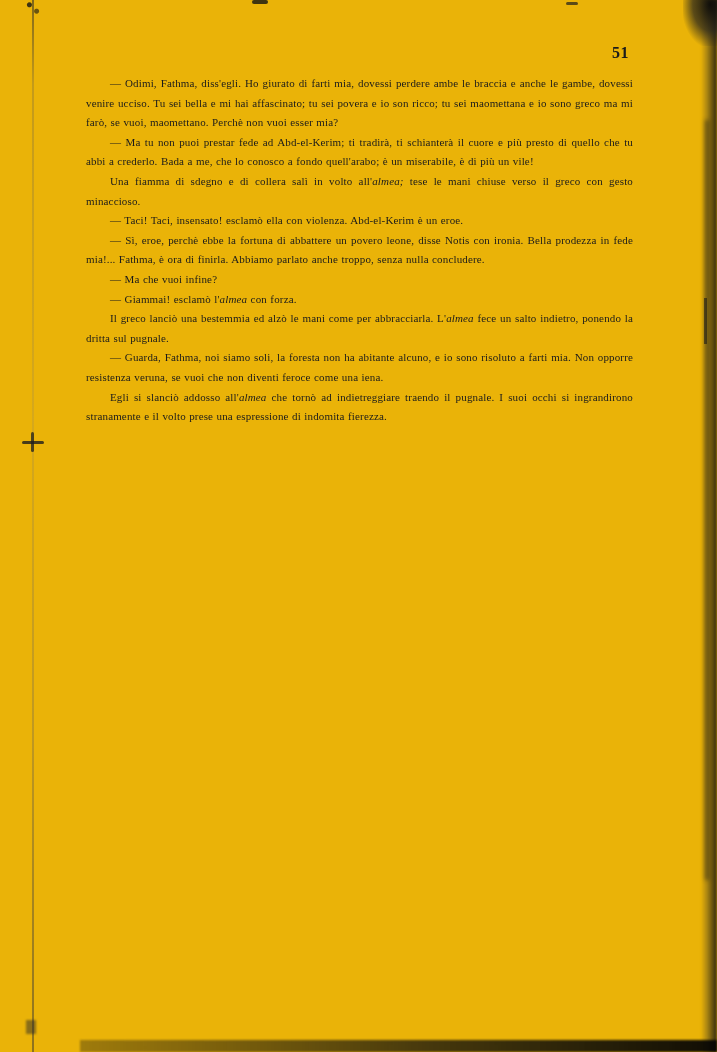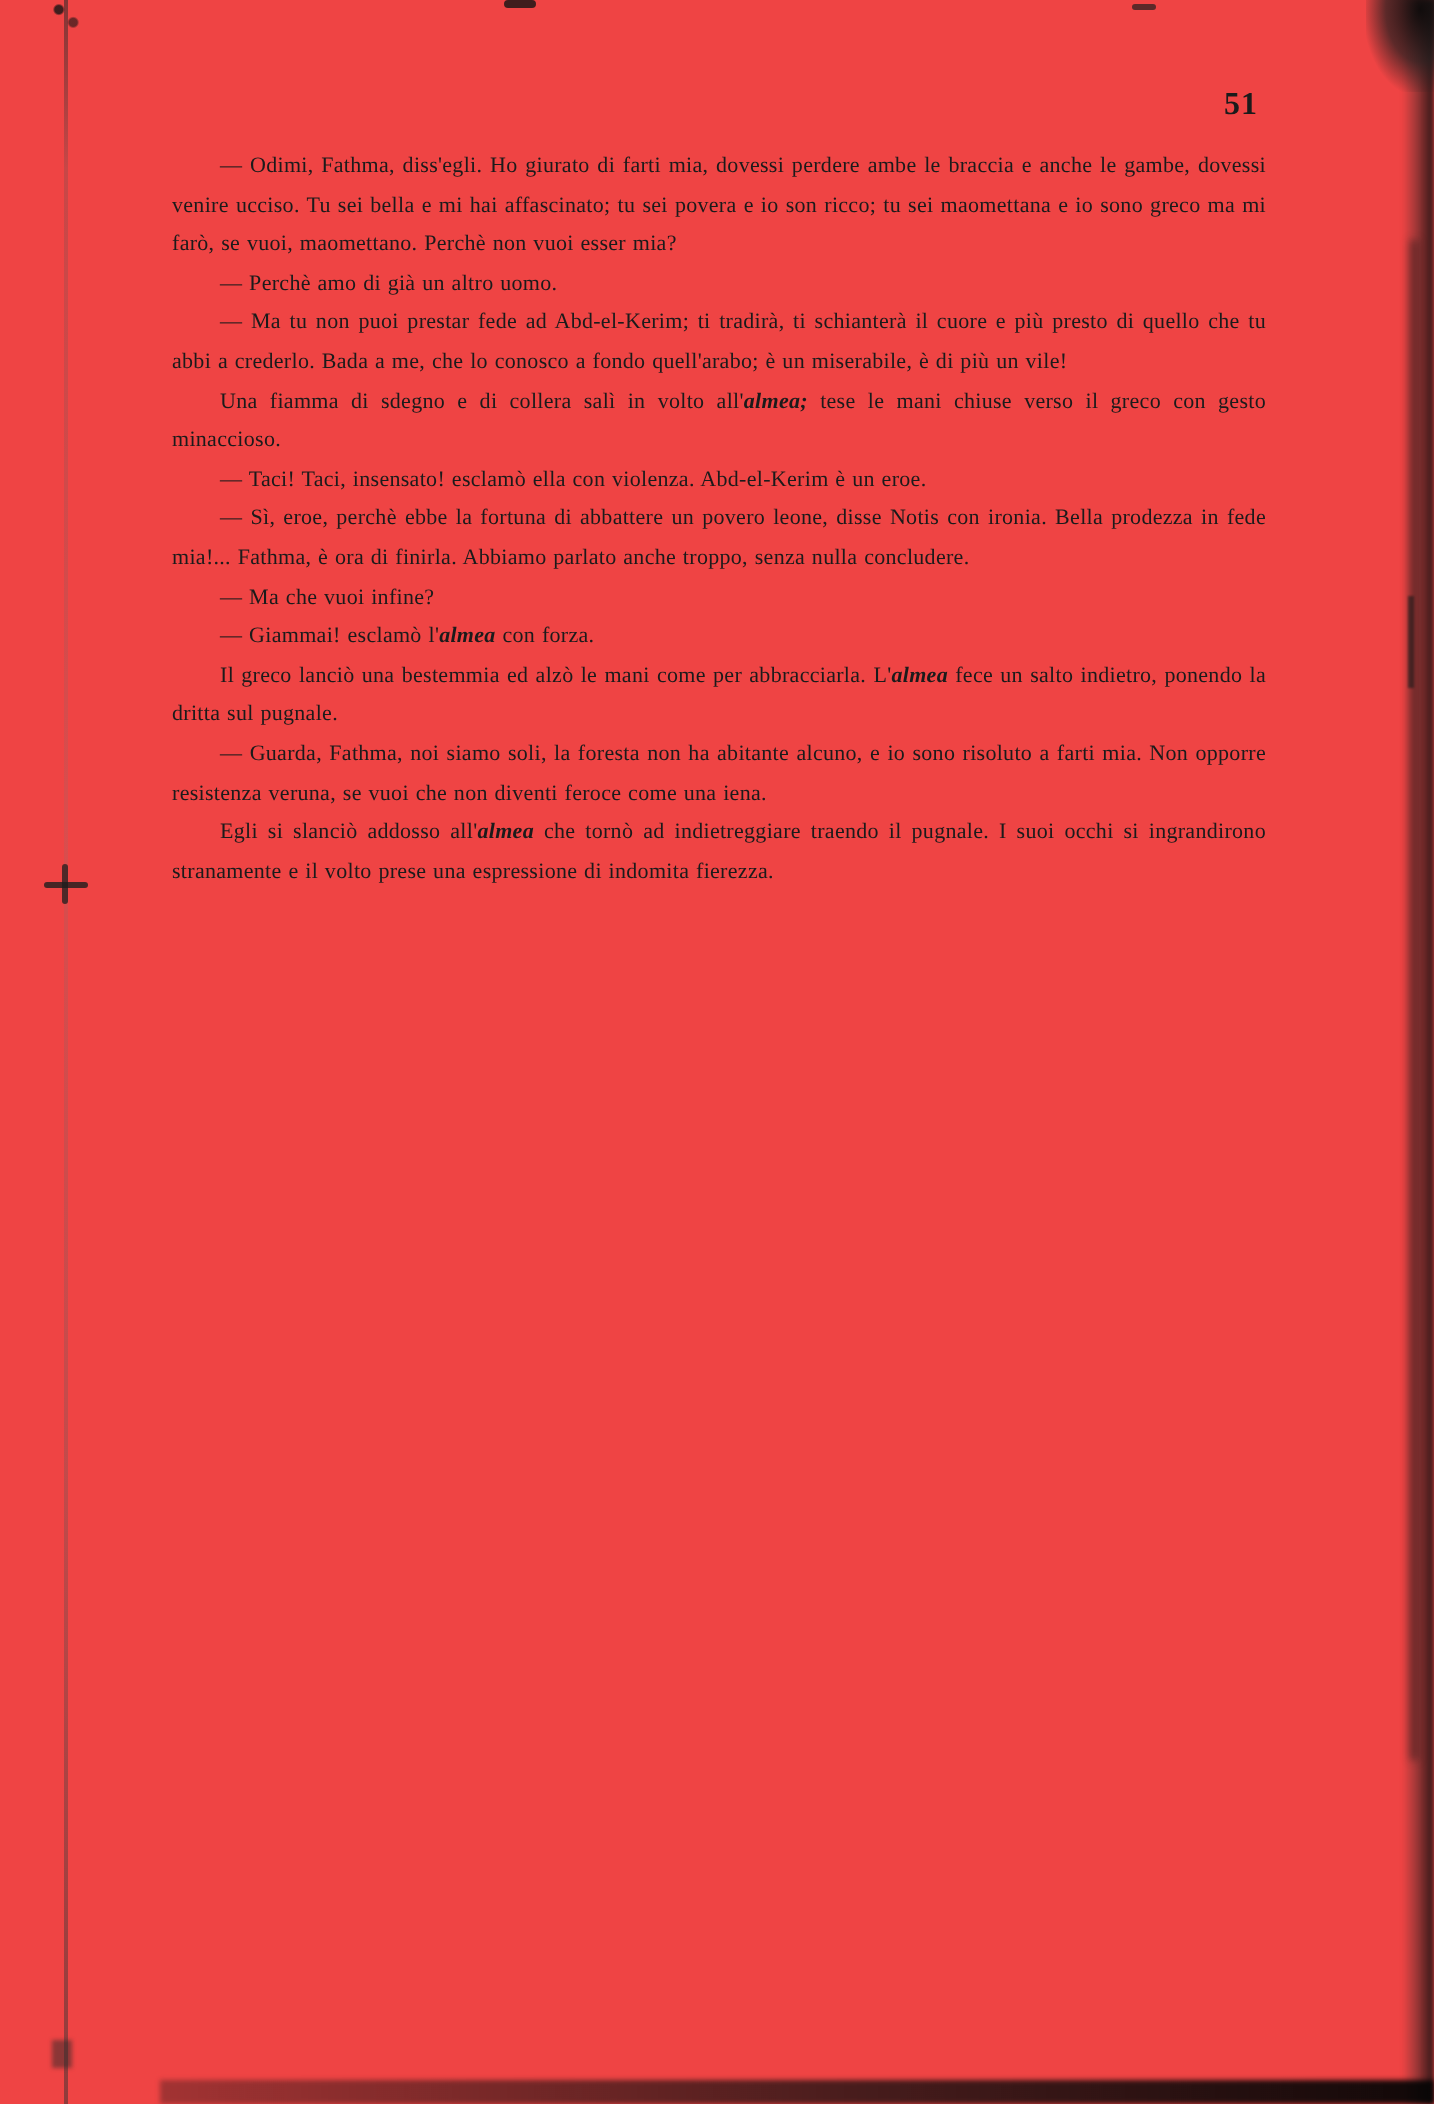--- a/index.html
+++ b/index.html
@@ -4,21 +4,21 @@
 <style>
   html, body {
     margin: 0;
     padding: 0;
     background: #e8e8e6;
   }
   .page {
     position: relative;
     width: 717px;
     height: 1052px;
-    background: #ef4444;
+    background: #eab308;
     overflow: hidden;
     font-family: "Liberation Serif", "DejaVu Serif", serif;
     color: #1b1b1b;
   }
   .text-block {
     position: absolute;
     left: 86px;
     top: 44px;
     width: 547px;
   }
@@ -31,21 +31,21 @@
   }
   .para {
     margin: 0;
     font-size: 11px;
     line-height: 19.6px;
     text-align: justify;
     text-indent: 24px;
     letter-spacing: 0.15px;
     word-spacing: 0.5px;
   }
-  .para i { font-style: italic; font-weight: bold; }
+  .para i { font-style: italic; }
 
   
   .artifact { position: absolute; pointer-events: none; }
   .left-rule {
     left: 32px; top: 0; width: 2px; height: 1052px;
     background: linear-gradient(to bottom,
       rgba(40,40,40,0.55) 0%, rgba(80,80,80,0.25) 8%,
       rgba(120,120,120,0.18) 40%, rgba(90,90,90,0.3) 70%,
       rgba(50,50,50,0.5) 100%);
   }
@@ -116,21 +116,20 @@
   <div class="artifact top-dash-2"></div>
   <div class="artifact top-left-marks"></div>
   <div class="artifact right-ticks"></div>
   <div class="artifact bottom-band"></div>
   <div class="artifact bottom-left-mark"></div>
 
   <div class="text-block">
     <div class="page-number">51</div>
 
   <p class="para"><span>— Odimi, Fathma, diss'egli. Ho giurato di farti mia, dovessi perdere ambe le braccia e anche le gambe, dovessi venire ucciso. Tu sei bella e mi hai affascinato; tu sei povera e io son ricco; tu sei maomettana e io sono greco ma mi farò, se vuoi, maomettano. Perchè non vuoi esser mia?</span></p>
-      <p class="para"><span>— Perchè amo di già un altro uomo.</span></p>
       <p class="para"><span>— Ma tu non puoi prestar fede ad Abd-el-Kerim; ti tradirà, ti schianterà il cuore e più presto di quello che tu abbi a crederlo. Bada a me, che lo conosco a fondo quell'arabo; è un miserabile, è di più un vile!</span></p>
       <p class="para"><span>Una fiamma di sdegno e di collera salì in volto all'</span><i>almea;</i><span> tese le mani chiuse verso il greco con gesto minaccioso.</span></p>
       <p class="para"><span>— Taci! Taci, insensato! esclamò ella con violenza. Abd-el-Kerim è un eroe.</span></p>
       <p class="para"><span>— Sì, eroe, perchè ebbe la fortuna di abbattere un povero leone, disse Notis con ironia. Bella prodezza in fede mia!... Fathma, è ora di finirla. Abbiamo parlato anche troppo, senza nulla concludere.</span></p>
       <p class="para"><span>— Ma che vuoi infine?</span></p>
       <p class="para"><span>— Giammai! esclamò l'</span><i>almea</i><span> con forza.</span></p>
       <p class="para"><span>Il greco lanciò una bestemmia ed alzò le mani come per abbracciarla. L'</span><i>almea</i><span> fece un salto indietro, ponendo la dritta sul pugnale.</span></p>
       <p class="para"><span>— Guarda, Fathma, noi siamo soli, la foresta non ha abitante alcuno, e io sono risoluto a farti mia. Non opporre resistenza veruna, se vuoi che non diventi feroce come una iena.</span></p>
       <p class="para"><span>Egli si slanciò addosso all'</span><i>almea</i><span> che tornò ad indietreggiare traendo il pugnale. I suoi occhi si ingrandirono stranamente e il volto prese una espressione di indomita fierezza.</span></p>
     </div>

